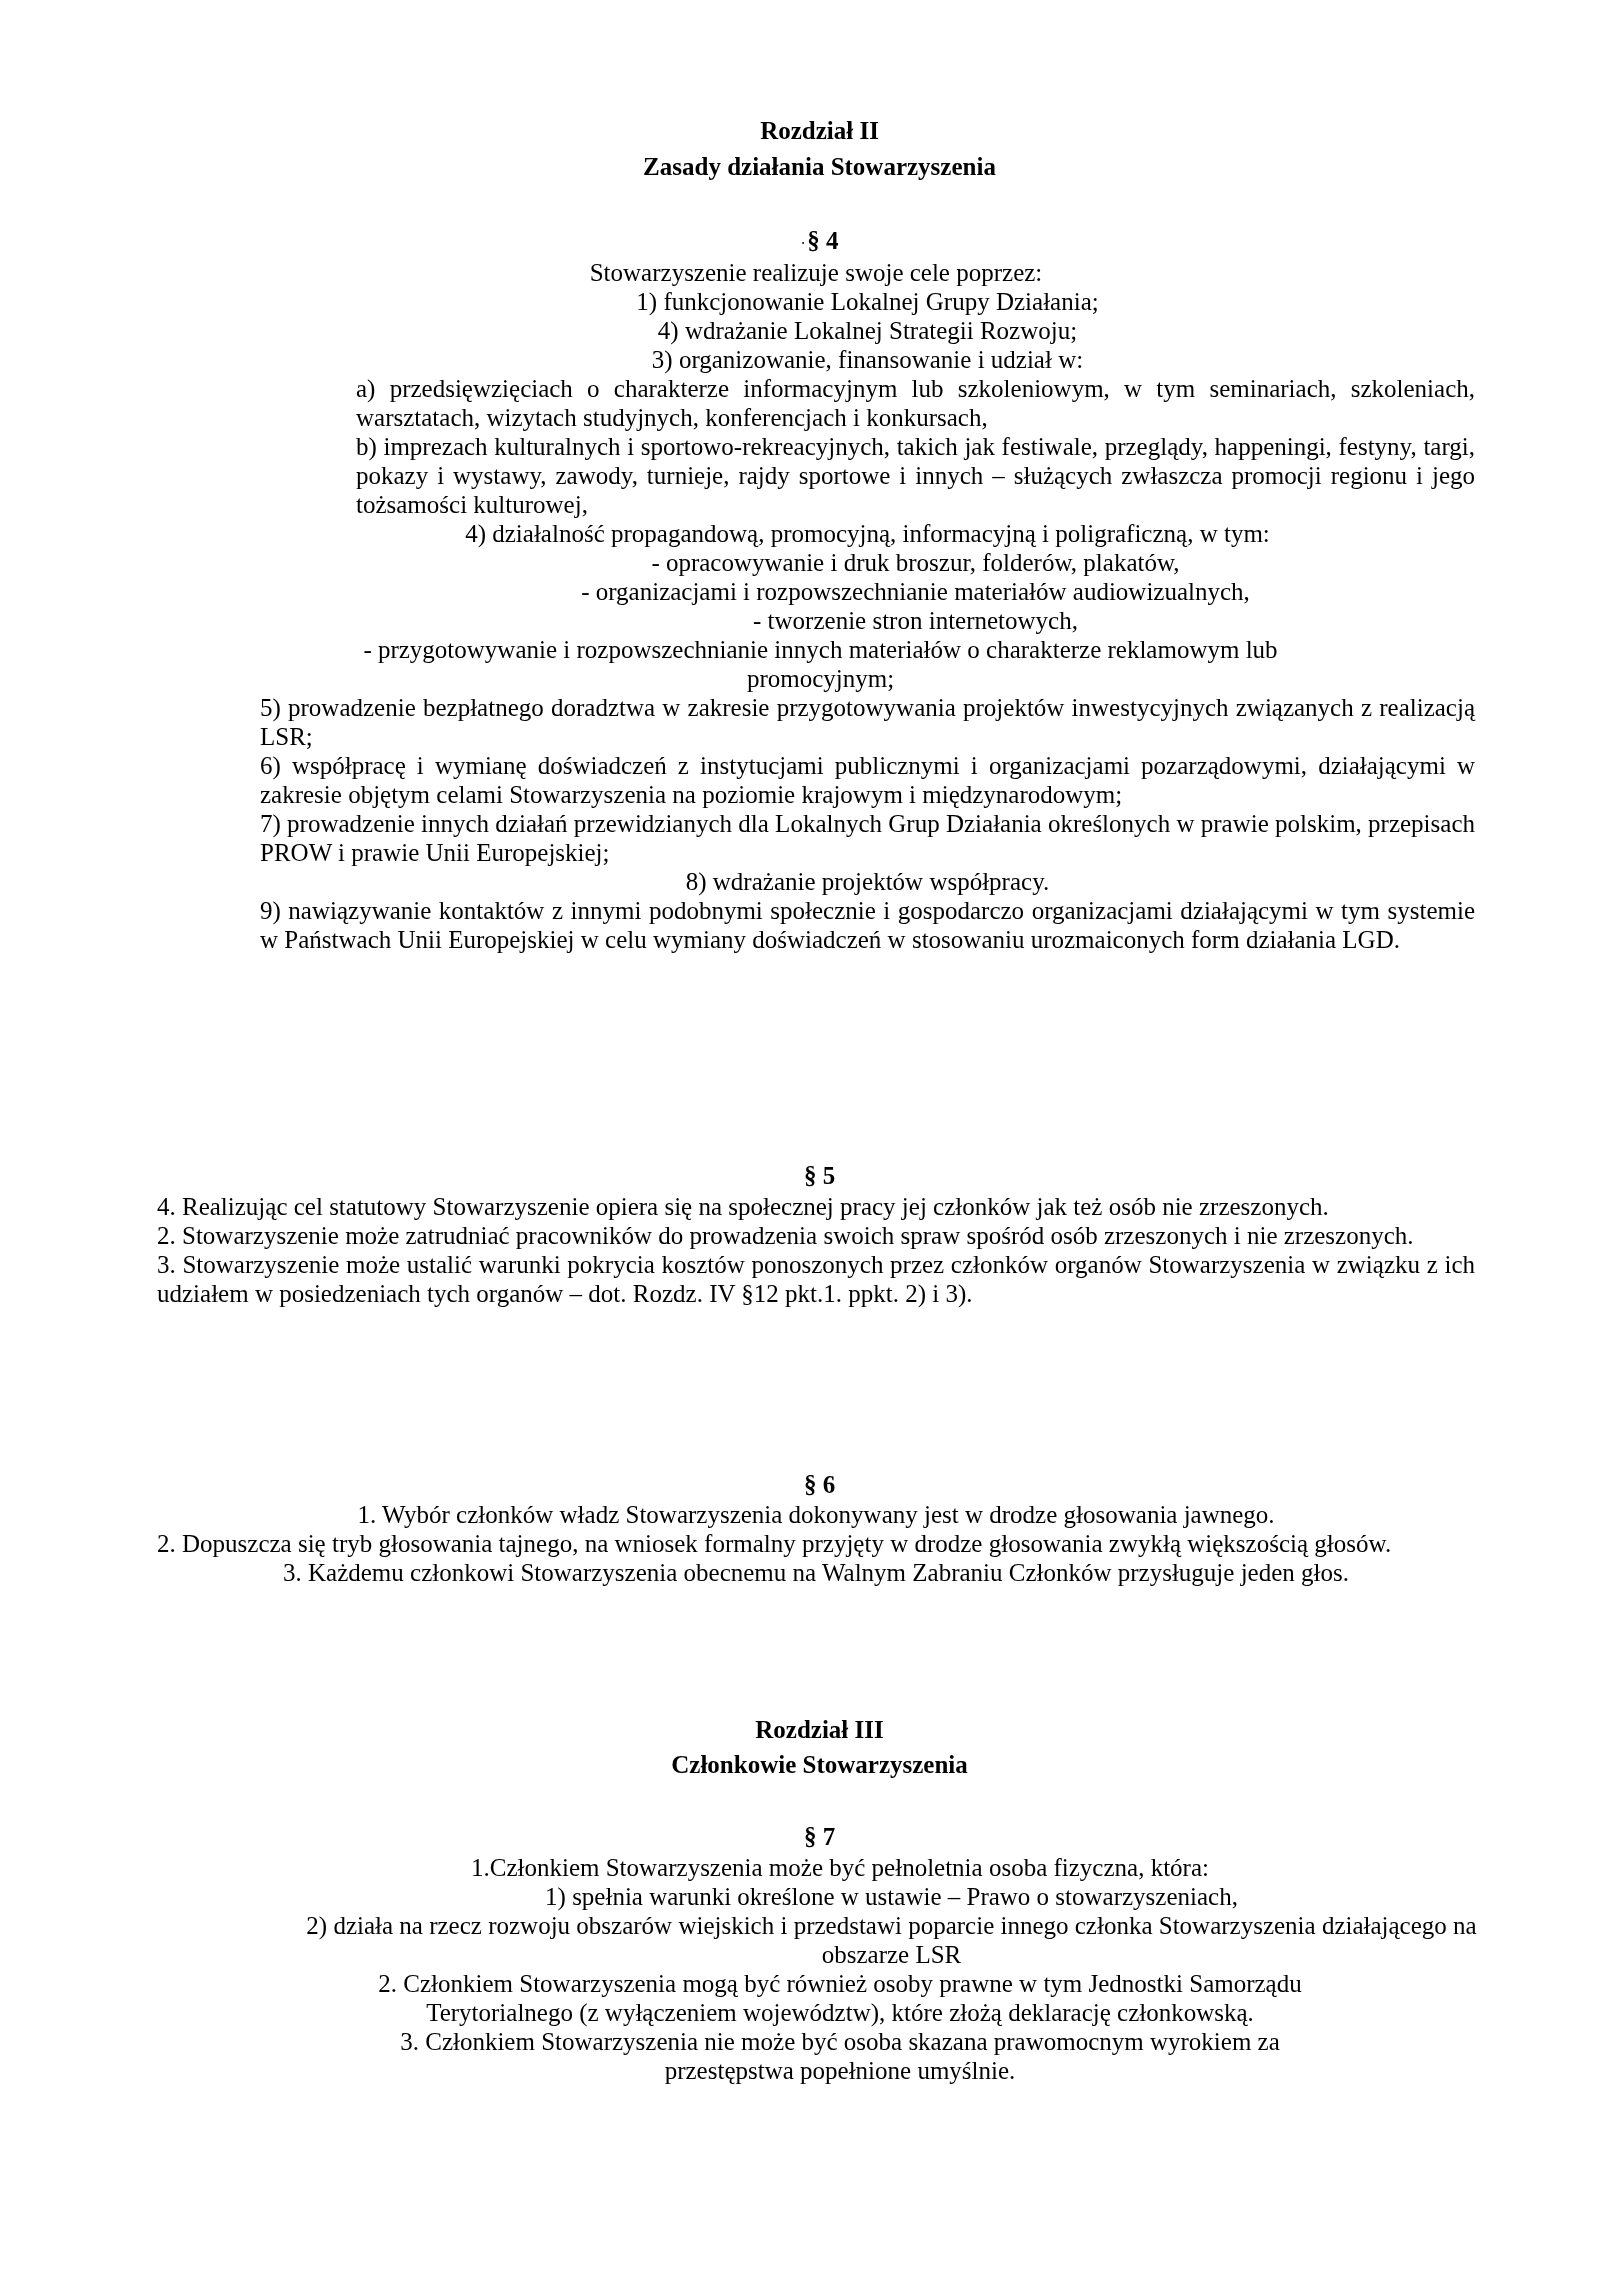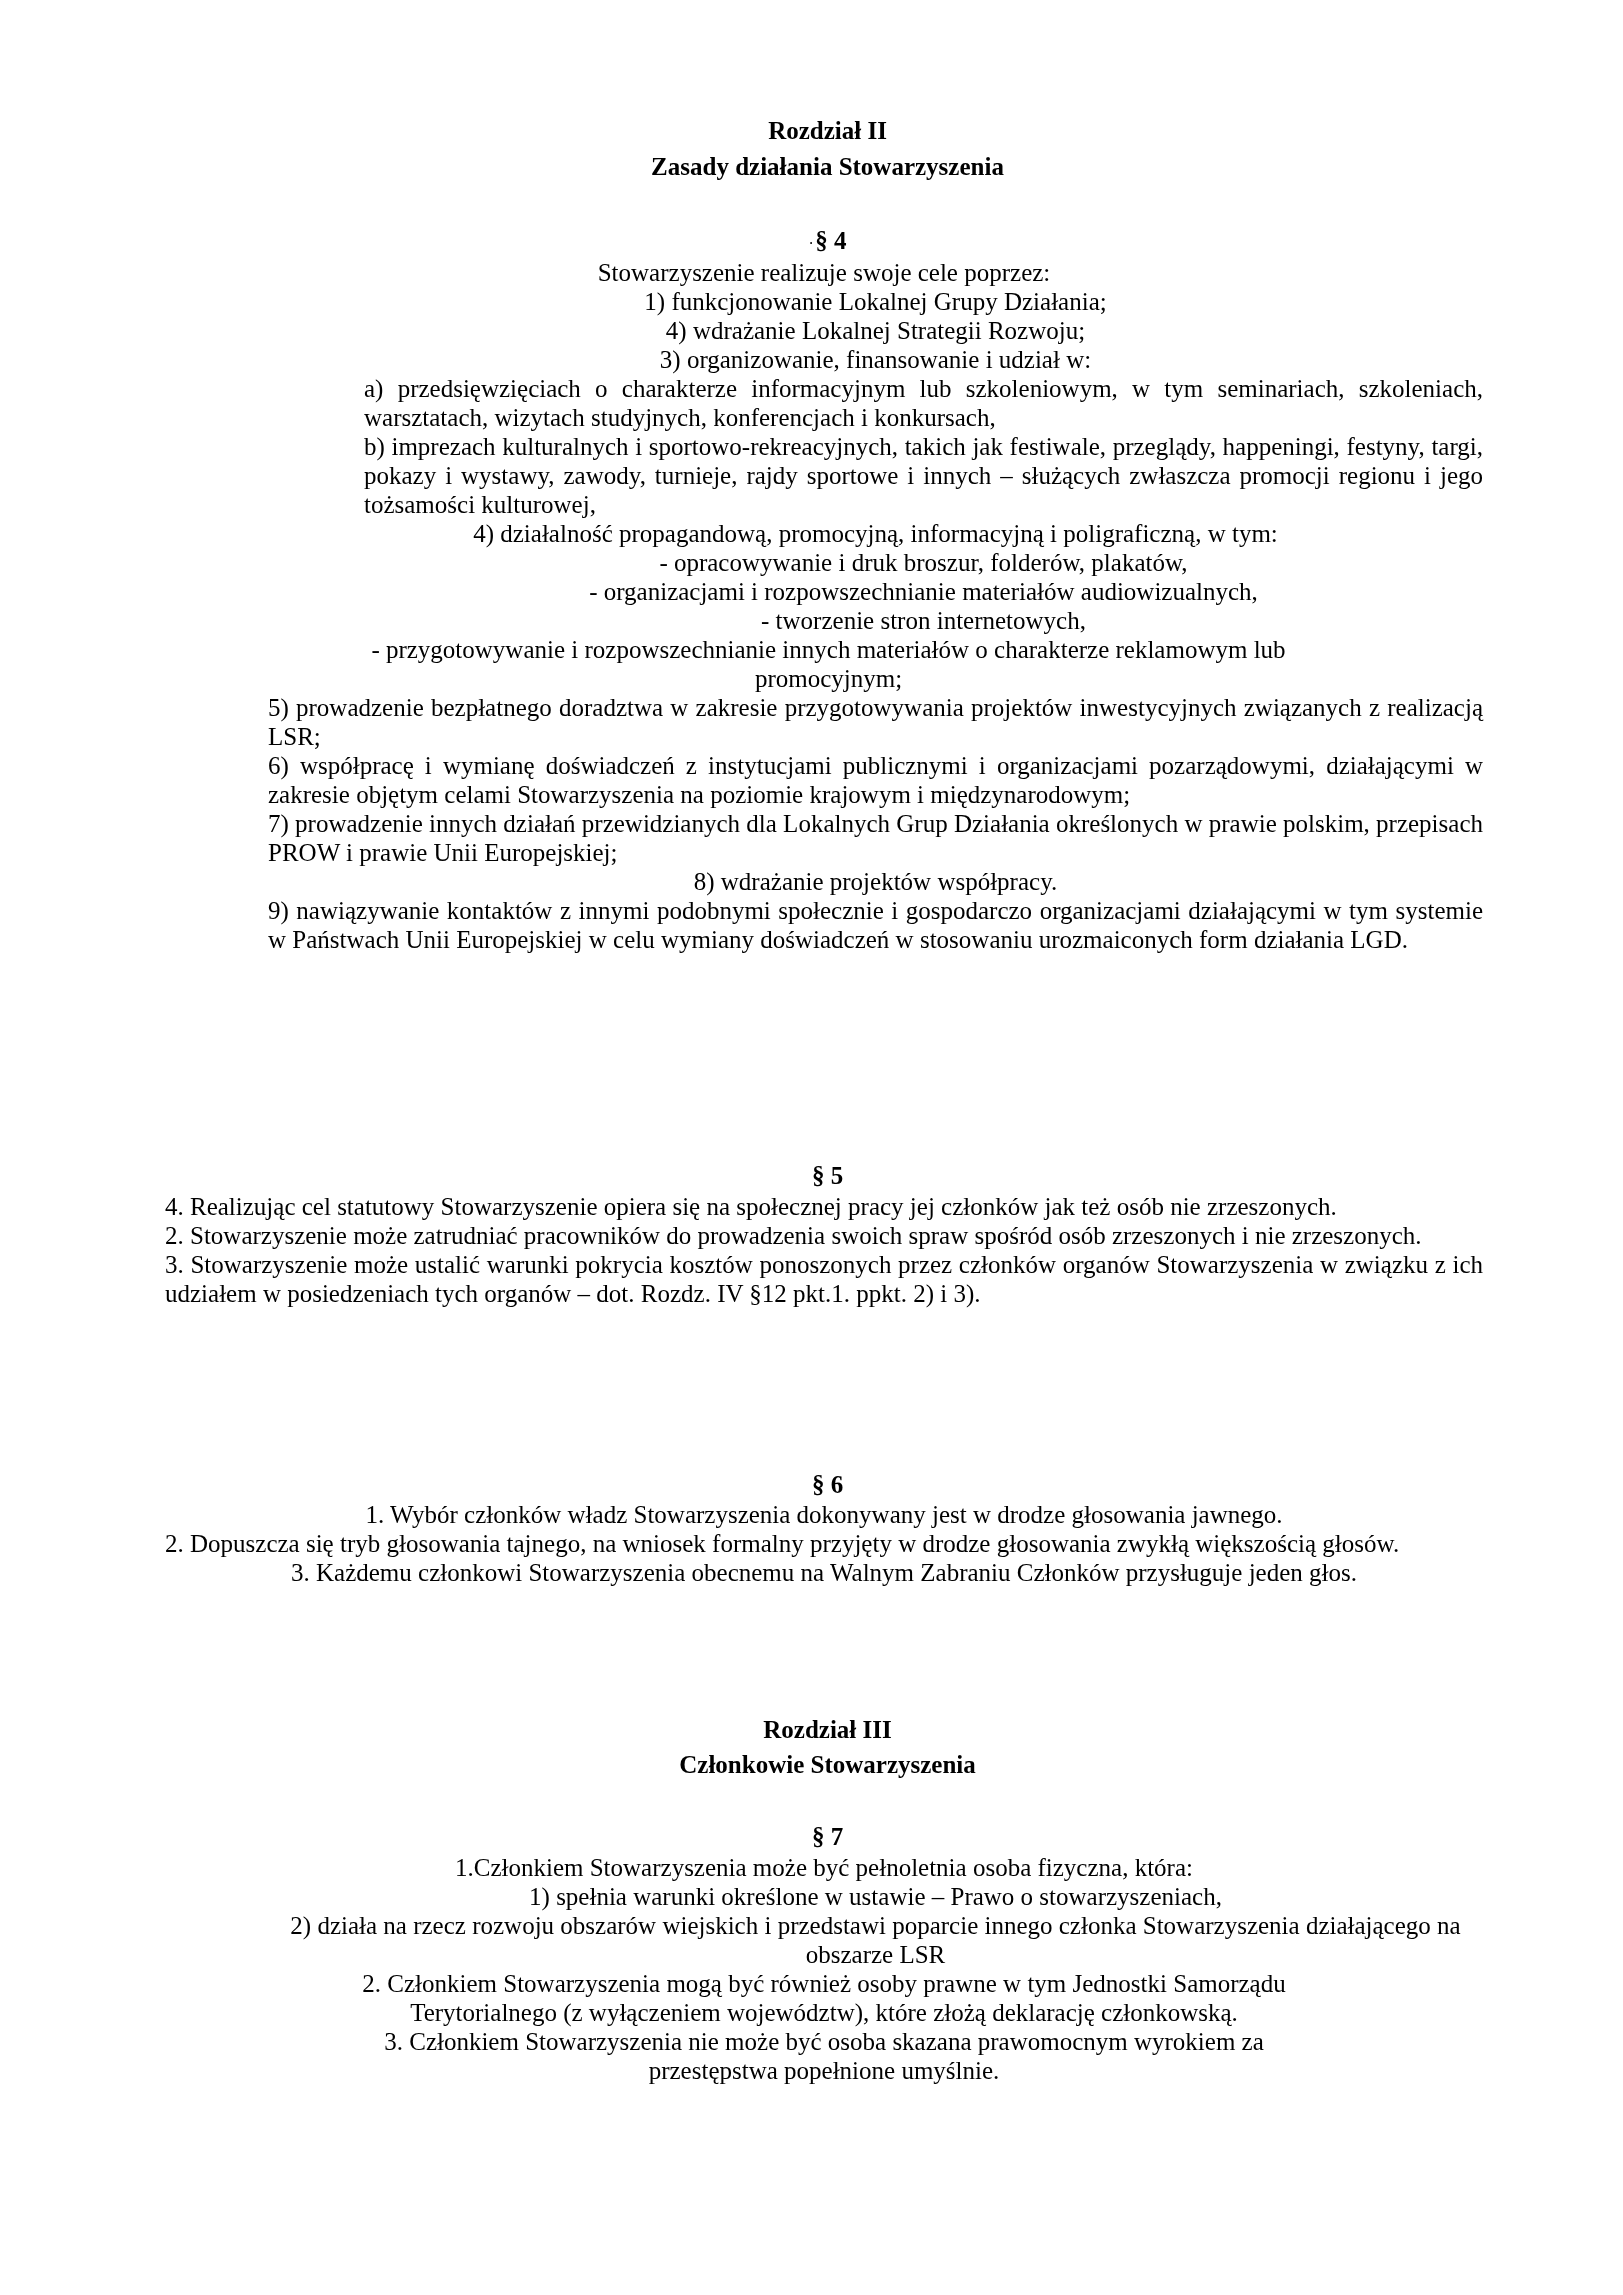--- a/index.html
+++ b/index.html
@@ -1,18 +1,18 @@
 <!DOCTYPE html>
 <html style="font-size:10.5px"><head>
 <meta charset="utf-8">
 <style>
   html, body { margin: 0; padding: 0; background: #ffffff; }
   body { width: 1623px; height: 2295px; position: relative; overflow: hidden;
          font-family: "Liberation Serif", "DejaVu Serif", serif; color: #000; }
-  .page { position: absolute; left: 16px; top: 0; width: 1417px; height: 2295px; background: #fff; }
+  .page { position: absolute; left: 8px; top: 0; width: 1417px; height: 2295px; background: #fff; }
   .block { position: absolute; left: 149px; width: 1318px; font-size: 25px; line-height: 29px; }
   .heading { position: absolute; left: 0; width: 1623px; text-align: center; font-weight: bold;
              font-size: 25px; line-height: 35px; }
   .para-mark { position: absolute; left: 0; width: 1623px; text-align: center; font-weight: bold;
                font-size: 25px; line-height: 29px; }
   .para-mark .dot { font-weight: normal; font-size: 15.7px; vertical-align: middle; margin-right: 1.3px; }
   .line { white-space: nowrap; }
   .j { text-align: justify; text-align-last: left; }
   .l1 { padding-left: 103px; }
   .l2 { padding-left: 199px; }
@@ -58,21 +58,21 @@
   <div class="block" style="top:1500px;">
     <p class="line">1. Wybór członków władz Stowarzyszenia dokonywany jest w drodze głosowania jawnego.</p>
     <p class="j">2. Dopuszcza się tryb głosowania tajnego, na wniosek formalny  przyjęty w  drodze głosowania zwykłą większością głosów.</p>
     <p class="line">3. Każdemu członkowi Stowarzyszenia obecnemu na Walnym Zabraniu Członków przysługuje jeden głos.</p>
   </div>
 
   <div class="heading" style="top:1712px;">Rozdział III</div>
   <div class="heading" style="top:1747px;">Członkowie Stowarzyszenia</div>
 
   <div class="para-mark" style="top:1822px;">§ 7</div>
-  <div class="block" style="top:1853px;">
+  <div class="block" style="top:1853px;margin-left:24px;">
     <p class="line">1.Członkiem Stowarzyszenia może być pełnoletnia osoba fizyczna, która:</p>
     <p class="line l1">1) spełnia warunki określone w ustawie – Prawo o stowarzyszeniach,</p>
     <p class="l1" style="padding-right:0;">2) działa na rzecz rozwoju obszarów wiejskich i przedstawi poparcie innego członka Stowarzyszenia działającego  na obszarze  LSR</p>
     <p class="line">2. Członkiem Stowarzyszenia mogą być również osoby prawne w tym Jednostki Samorządu</p>
     <p class="line">Terytorialnego (z wyłączeniem województw), które złożą deklarację członkowską.</p>
     <p class="line">3. Członkiem Stowarzyszenia nie może być osoba skazana prawomocnym wyrokiem za</p>
     <p class="line">przestępstwa popełnione umyślnie.</p>
   </div>
 
 </div>

